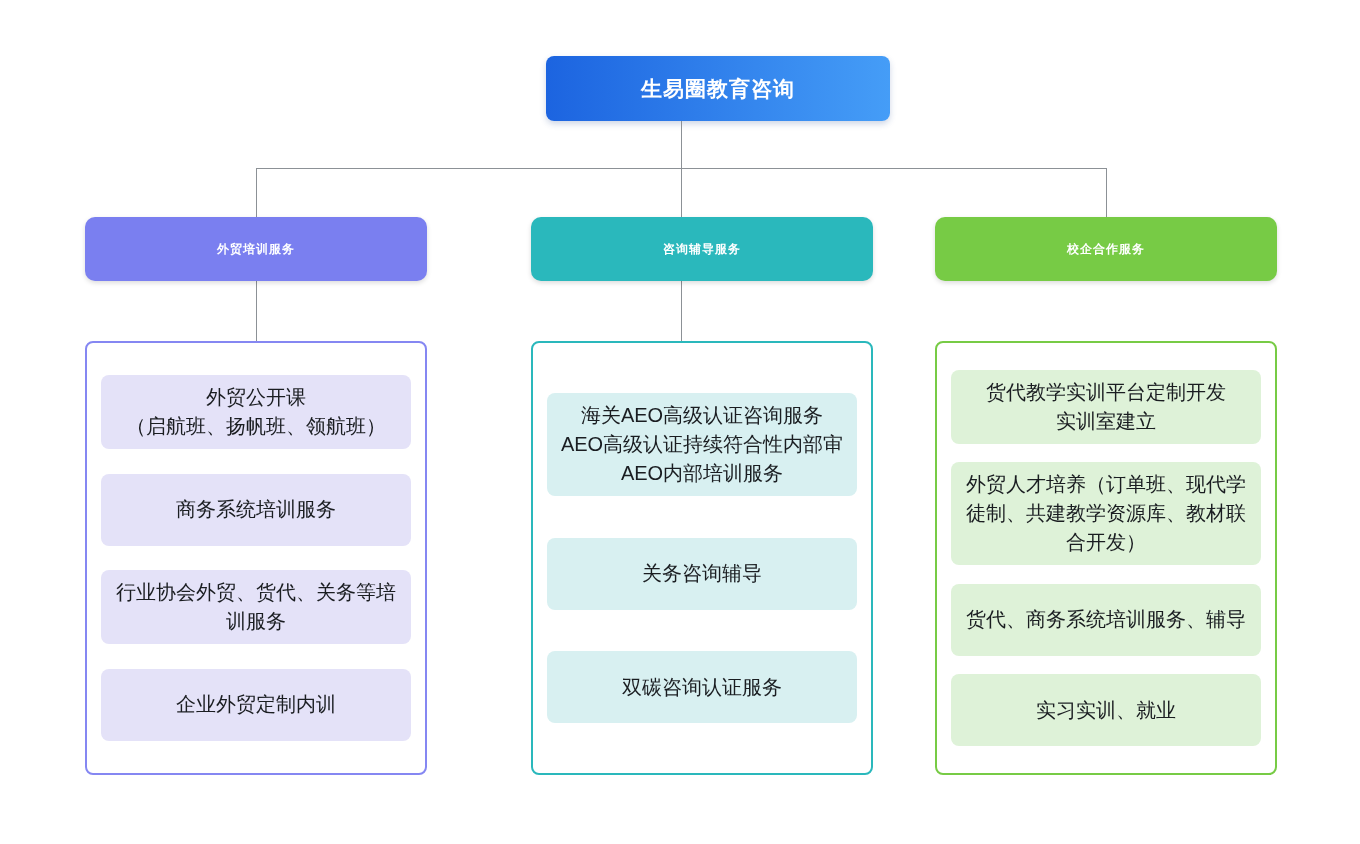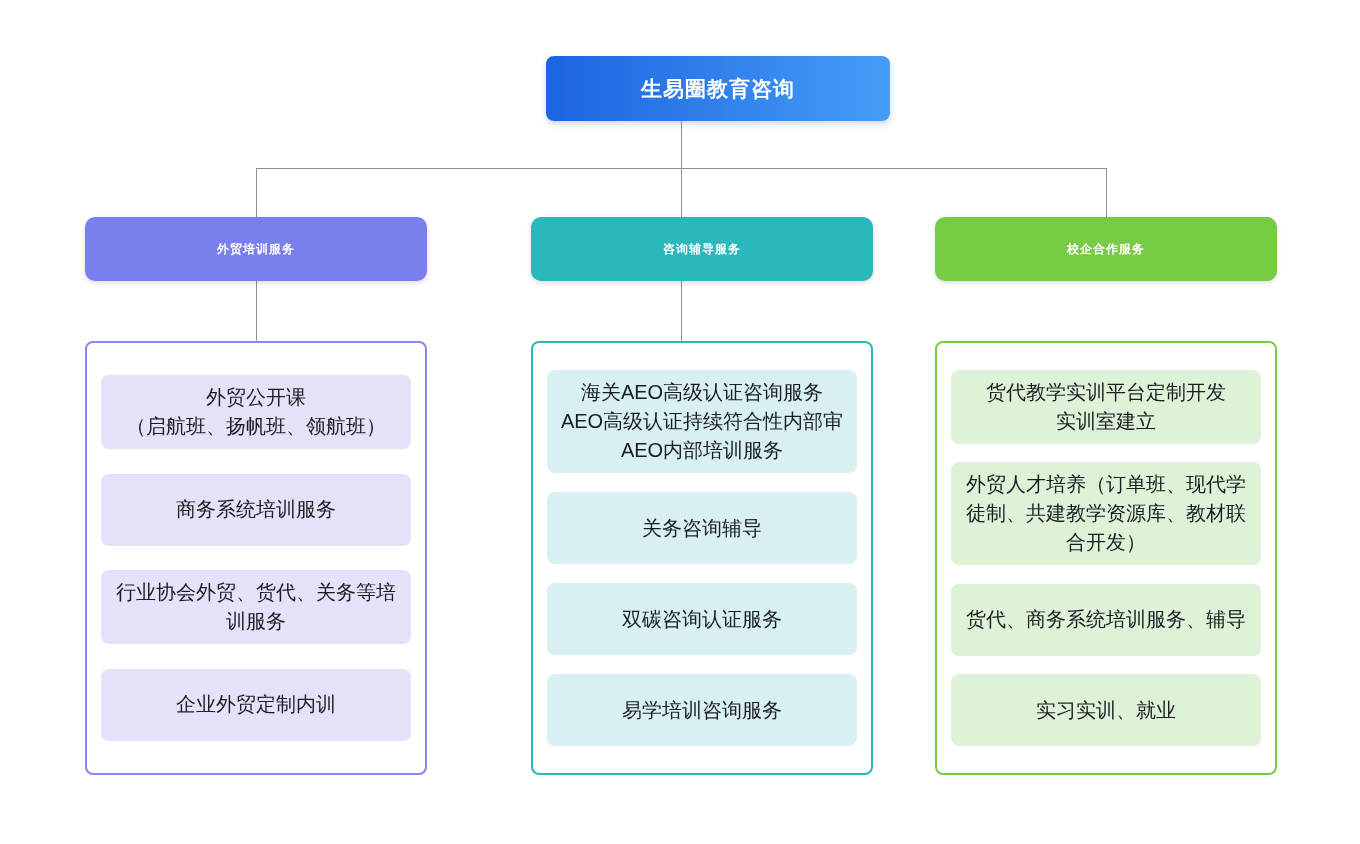--- a/index.html
+++ b/index.html
@@ -128,23 +128,20 @@
         <span class="leaf-text">海关AEO高级认证咨询服务
 AEO高级认证持续符合性内部审
 AEO内部培训服务</span>
       </div>
       <div class="leaf">
         <span class="leaf-text">关务咨询辅导</span>
       </div>
       <div class="leaf">
         <span class="leaf-text">双碳咨询认证服务</span>
       </div>
-      <div class="leaf">
-        <span class="leaf-text">易学培训咨询服务</span>
-      </div>
     </div>
   </div>
 
   <div class="branch branch-2" style="--hdr: #77cb45; --brd: #77cb45; --leaf: #def2d8;">
     <div class="branch-header">
       <span>校企合作服务</span>
     </div>
     <div class="branch-container">
       <div class="leaf">
         <span class="leaf-text">货代教学实训平台定制开发

